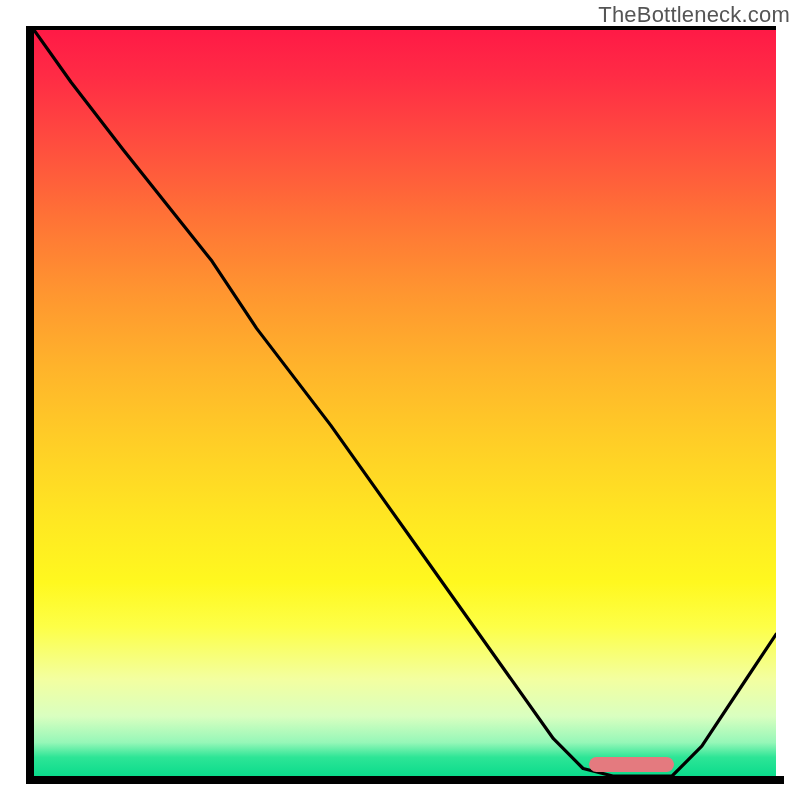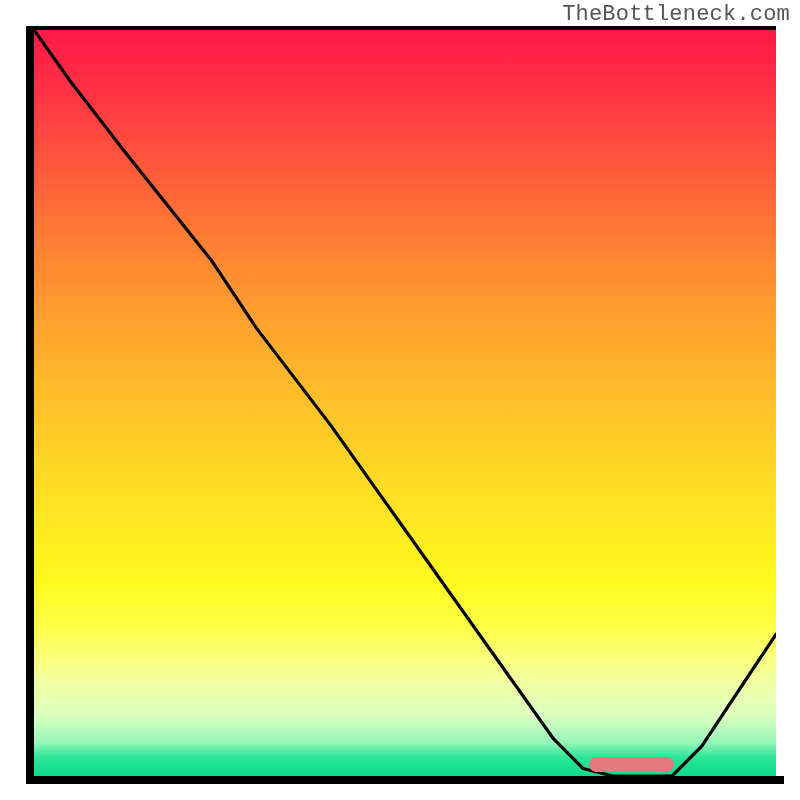--- a/index.html
+++ b/index.html
@@ -6,21 +6,21 @@
   html, body { width: 800px; height: 800px; background: #fff; }
   .container {
     position: relative;
     width: 800px;
     height: 800px;
   }
   .watermark {
     position: absolute;
     top: 2px;
     right: 10px;
-    font-family: Liberation Mono, monospace;
+    font-family: Liberation Sans, sans-serif;
     font-size: 22px;
     font-weight: 500;
     color: #555;
     letter-spacing: 0.2px;
   }
   .frame {
     position: absolute;
     left: 26px;
     top: 26px;
     width: 750px;

